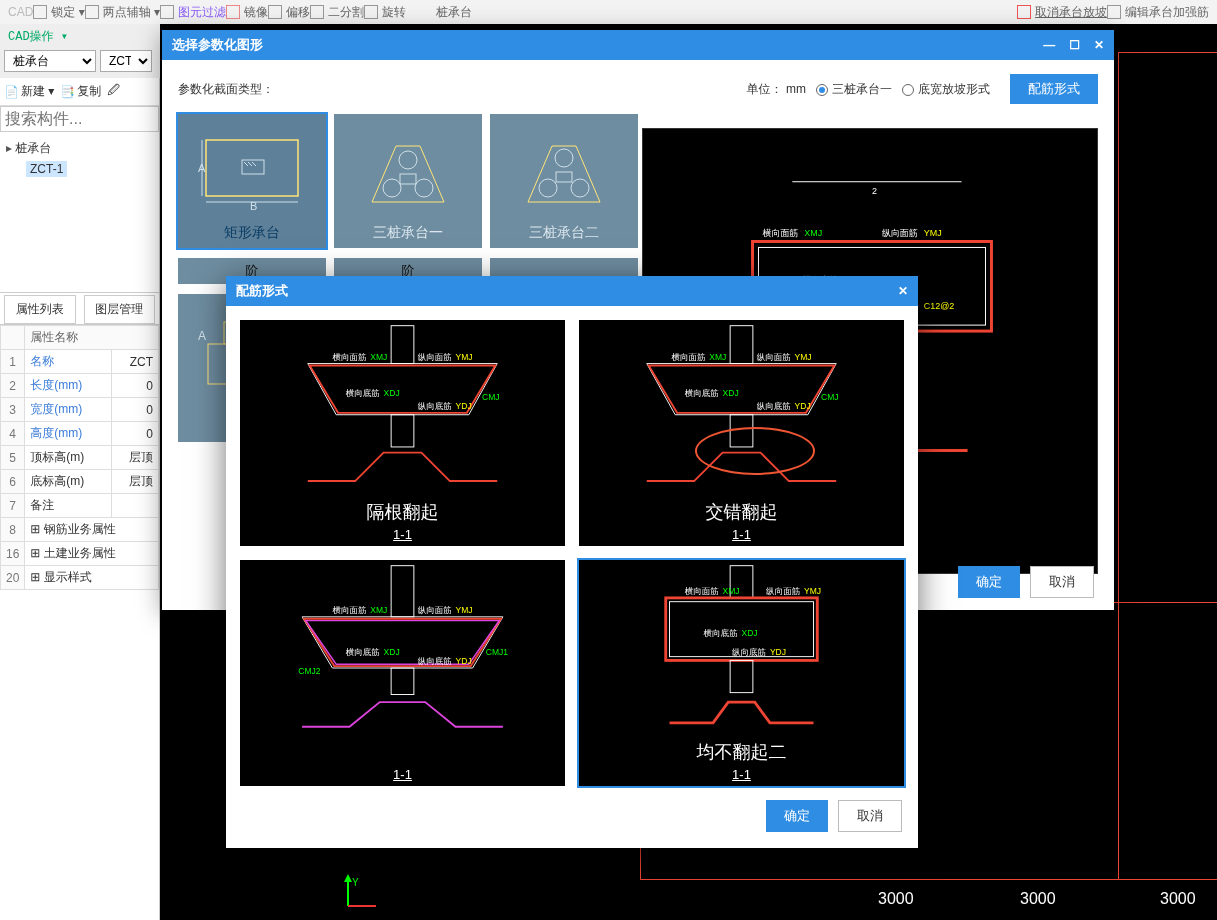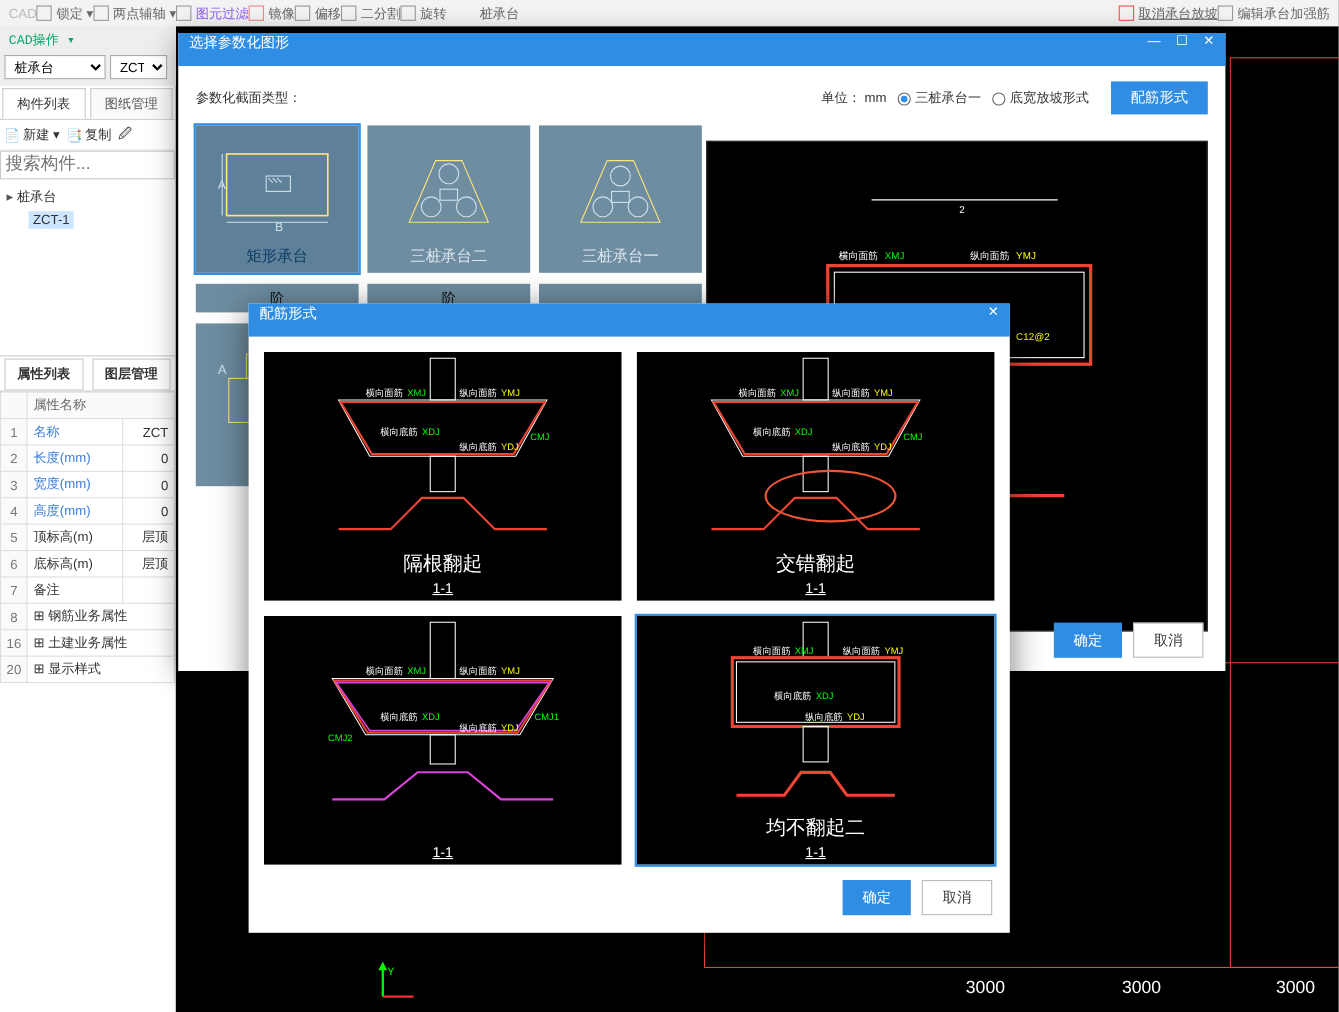--- a/index.html
+++ b/index.html
@@ -24,37 +24,37 @@
   .tab.active { background:#fff; color:#333; }
   .toolbar2 { display:flex; border-bottom:1px solid #ddd; padding:3px 4px; gap:6px; align-items:center; font-size:12px; color:#0a6; }
   .toolbar2 span { display:flex; align-items:center; gap:2px; color:#333; }
   .search { border:1px solid #ccc; padding:3px 4px; font-size:16px; color:#888; }
   .tree { padding:4px 6px; font-size:12px; flex:0 0 160px; }
   .tree .root::before { content:"▸ "; color:#555; }
   .tree .root { margin:4px 0; }
   .tree .child { margin-left:20px; background:#cde6ff; display:inline-block; padding:1px 4px; }
 
   .proptabs { display:flex; border-top:1px solid #ccc; border-bottom:1px solid #ccc; }
-  .proptab { flex:1; padding:5px 4px; text-align:center; border:1px solid #ccc; margin:2px 4px 0; font-size:12px; background:#fff;font-weight:bold; }
+  .proptab { flex:1; padding:5px 4px; text-align:center; border:1px solid #ccc; margin:2px 4px 0; font-size:12px; background:#fff; }
   .proptab.active { background:#fff; }
   .proptable { width:100%; border-collapse:collapse; font-size:12px; }
   .proptable th, .proptable td { border:1px solid #ddd; padding:3px 5px; text-align:left; }
   .proptable th { background:#fafafa; color:#666; font-weight:normal; }
   .rownum { width:22px; color:#777; text-align:center !important; background:#fafafa; }
   .val { text-align:right !important; color:#333; }
   .link { color:#3b7dd8; }
 
   
   .cadbg { position:absolute; top:24px; left:160px; right:0; bottom:0; background:#000; }
   .cadbg .redbox { position:absolute; border:1px solid #e43; }
   .cad-label { position:absolute; color:#fff; font-size:16px; }
 
   
   .modal1 { position:absolute; top:30px; left:162px; width:952px; height:580px; background:#fff; box-shadow:0 4px 24px rgba(0,0,0,.4); }
-  .titlebar { height:30px; background:#2f8de4; color:#fff; display:flex; align-items:flex-start; padding:0 10px; justify-content:space-between; font-size:13px; }
+  .titlebar { height:30px; background:#2f8de4; color:#fff; display:flex; align-items:center; padding:0 10px; justify-content:space-between; font-size:13px;font-weight:bold; }
   .titlebar .winbtns { display:flex; gap:14px; font-size:12px; }
   .modal1-body { padding:14px 16px 10px 16px; }
   .modal1-row { display:flex; align-items:center; justify-content:space-between; margin-bottom:10px; }
   .radio { width:12px; height:12px; border:1px solid #666; border-radius:50%; display:inline-block; vertical-align:middle; margin-right:4px; }
   .radio.on::after { content:""; display:block; width:6px; height:6px; margin:2px; border-radius:50%; background:#2f8de4; }
   .btn-primary { background:#2f8de4; color:#fff; border:none; padding:6px 18px; font-size:13px; cursor:pointer; }
   .btn-default { background:#fff; color:#333; border:1px solid #bbb; padding:6px 18px; font-size:13px; cursor:pointer; }
 
   .shape-row { display:flex; gap:8px; }
   .shape-card { flex:0 0 148px; height:134px; background:#6e8da0; display:flex; flex-direction:column; align-items:center; justify-content:flex-end; color:#dbe6ee; font-size:14px; padding-bottom:6px; position:relative; }
@@ -151,24 +151,20 @@
   <div class="cad-label" style="bottom:12px; left:1000px;">3000</div>
   <svg style="position:absolute; bottom:6px; left:180px;" width="40" height="40">
     <line x1="8" y1="32" x2="8" y2="4" stroke="#0f0" stroke-width="2"></line>
       <polygon points="8,0 4,8 12,8" fill="#0f0"></polygon>
     <line x1="8" y1="32" x2="36" y2="32" stroke="#e33" stroke-width="2"></line>
     <text x="12" y="12" fill="#0f0" font-size="10">Y</text>
   </svg>
 </div>
 
 <div class="leftpanel">
-  <div class="tabs">
-    <div class="tab active">构件列表</div>
-    <div class="tab">图纸管理</div>
-  </div>
   <div class="toolbar2">
     <span>📄 <span>新建 ▾</span></span>
     <span>📑 <span>复制</span></span>
     <span>🖉</span>
   </div>
   <input class="search" placeholder="搜索构件..." style="">
   <div class="tree">
     <div class="root">桩承台</div>
     <div><span class="child">ZCT-1</span></div>
   </div>
@@ -267,34 +263,34 @@
           <line x1="20" y1="80" x2="112" y2="80" stroke="#cfe0ea"></line>
           <line x1="16" y1="18" x2="16" y2="74" stroke="#cfe0ea"></line>
         </svg>
         <span class="cap shape-title">矩形承台</span>
       </div>
       <div class="shape-card">
         <svg width="132" height="100" viewBox="0 0 132 100">
           <polygon points="30,80 102,80 78,24 54,24" fill="none" stroke="#ffe477"></polygon>
           <circle cx="50" cy="66" r="9" fill="none" stroke="#cfe0ea"></circle>
           <circle cx="82" cy="66" r="9" fill="none" stroke="#cfe0ea"></circle>
-          <circle cx="66" cy="36" r="9" fill="none" stroke="#cfe0ea"></circle>
-          <rect x="58" y="50" width="16" height="10" fill="none" stroke="#cfe0ea"></rect>
+          <circle cx="66" cy="38" r="9" fill="none" stroke="#cfe0ea"></circle>
+          <rect x="58" y="52" width="16" height="10" fill="none" stroke="#cfe0ea"></rect>
         </svg>
-        <span class="cap">三桩承台二</span>
+        <span class="cap">三桩承台一</span>
       </div>
       <div class="shape-card">
         <svg width="132" height="100" viewBox="0 0 132 100">
           <polygon points="30,80 102,80 78,24 54,24" fill="none" stroke="#ffe477"></polygon>
           <circle cx="50" cy="66" r="9" fill="none" stroke="#cfe0ea"></circle>
           <circle cx="82" cy="66" r="9" fill="none" stroke="#cfe0ea"></circle>
-          <circle cx="66" cy="38" r="9" fill="none" stroke="#cfe0ea"></circle>
-          <rect x="58" y="52" width="16" height="10" fill="none" stroke="#cfe0ea"></rect>
+          <circle cx="66" cy="36" r="9" fill="none" stroke="#cfe0ea"></circle>
+          <rect x="58" y="50" width="16" height="10" fill="none" stroke="#cfe0ea"></rect>
         </svg>
-        <span class="cap">三桩承台一</span>
+        <span class="cap">三桩承台二</span>
       </div>
     </div>
 
     <div class="shape-row2">
       <div class="shape-mini">阶</div>
       <div class="shape-mini">阶</div>
       <div class="shape-mini"></div>
     </div>
     <div class="shape-row2">
       <div class="shape-tall">

